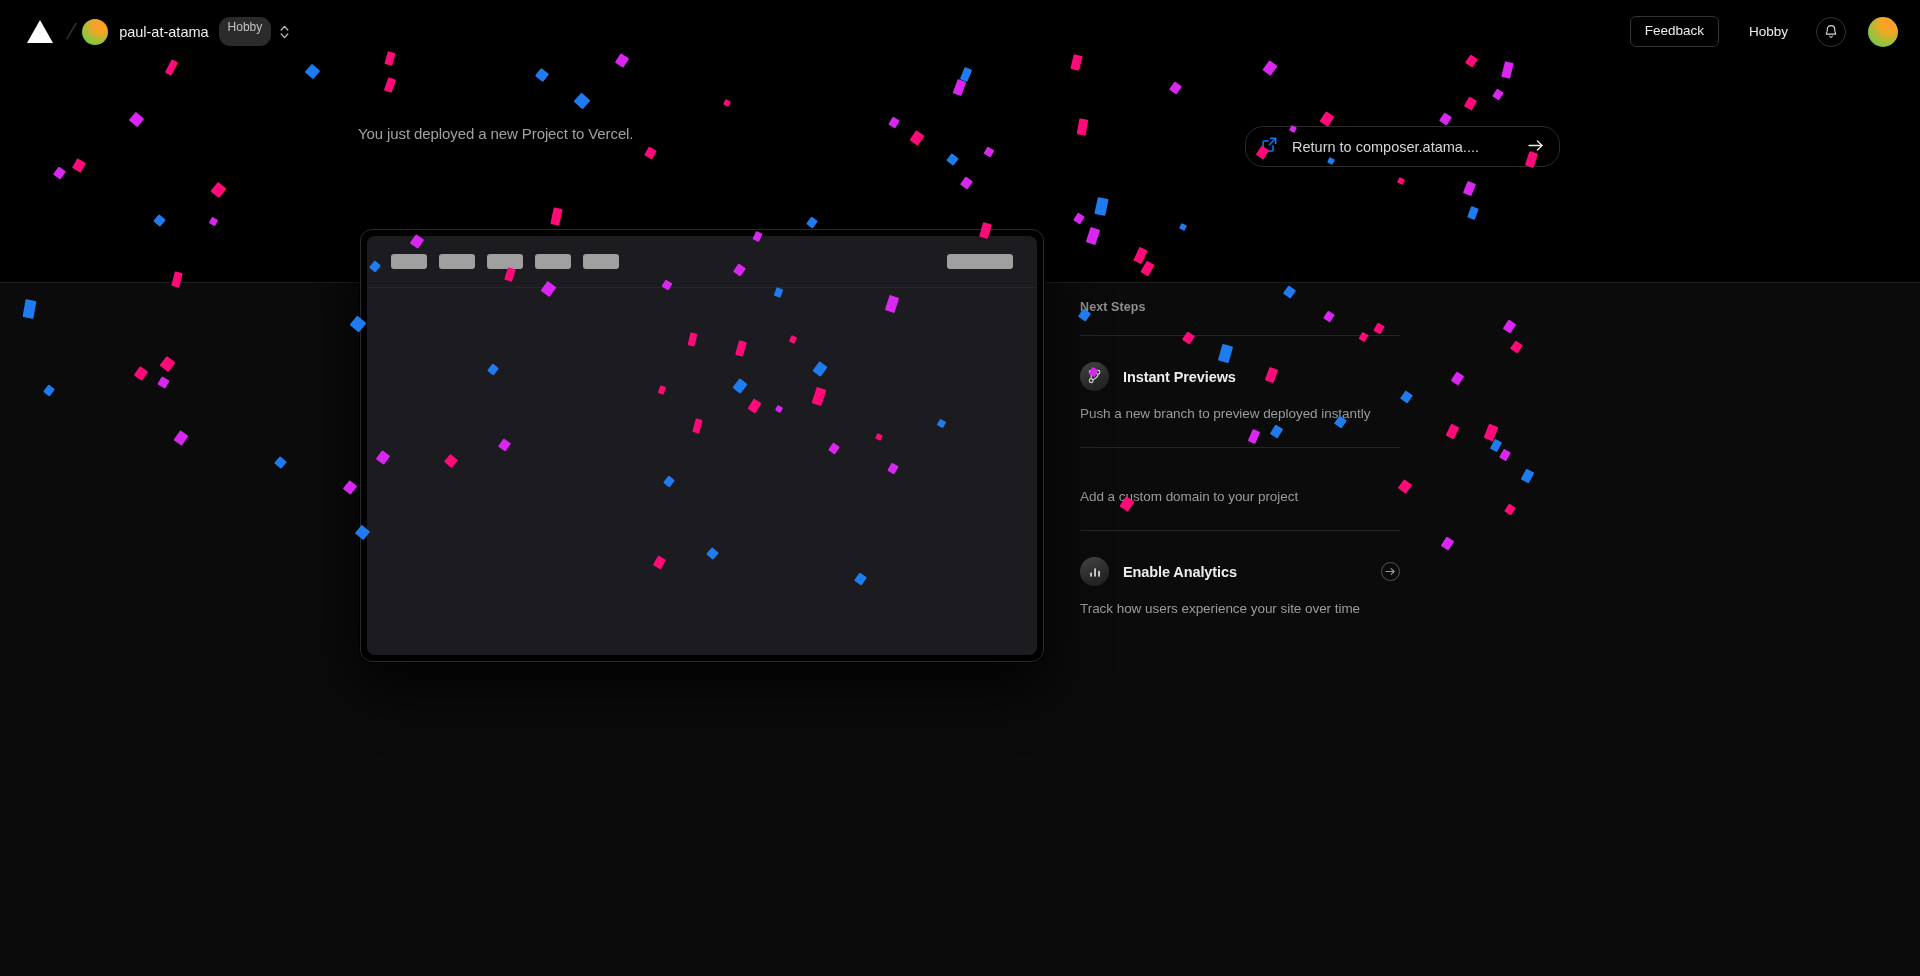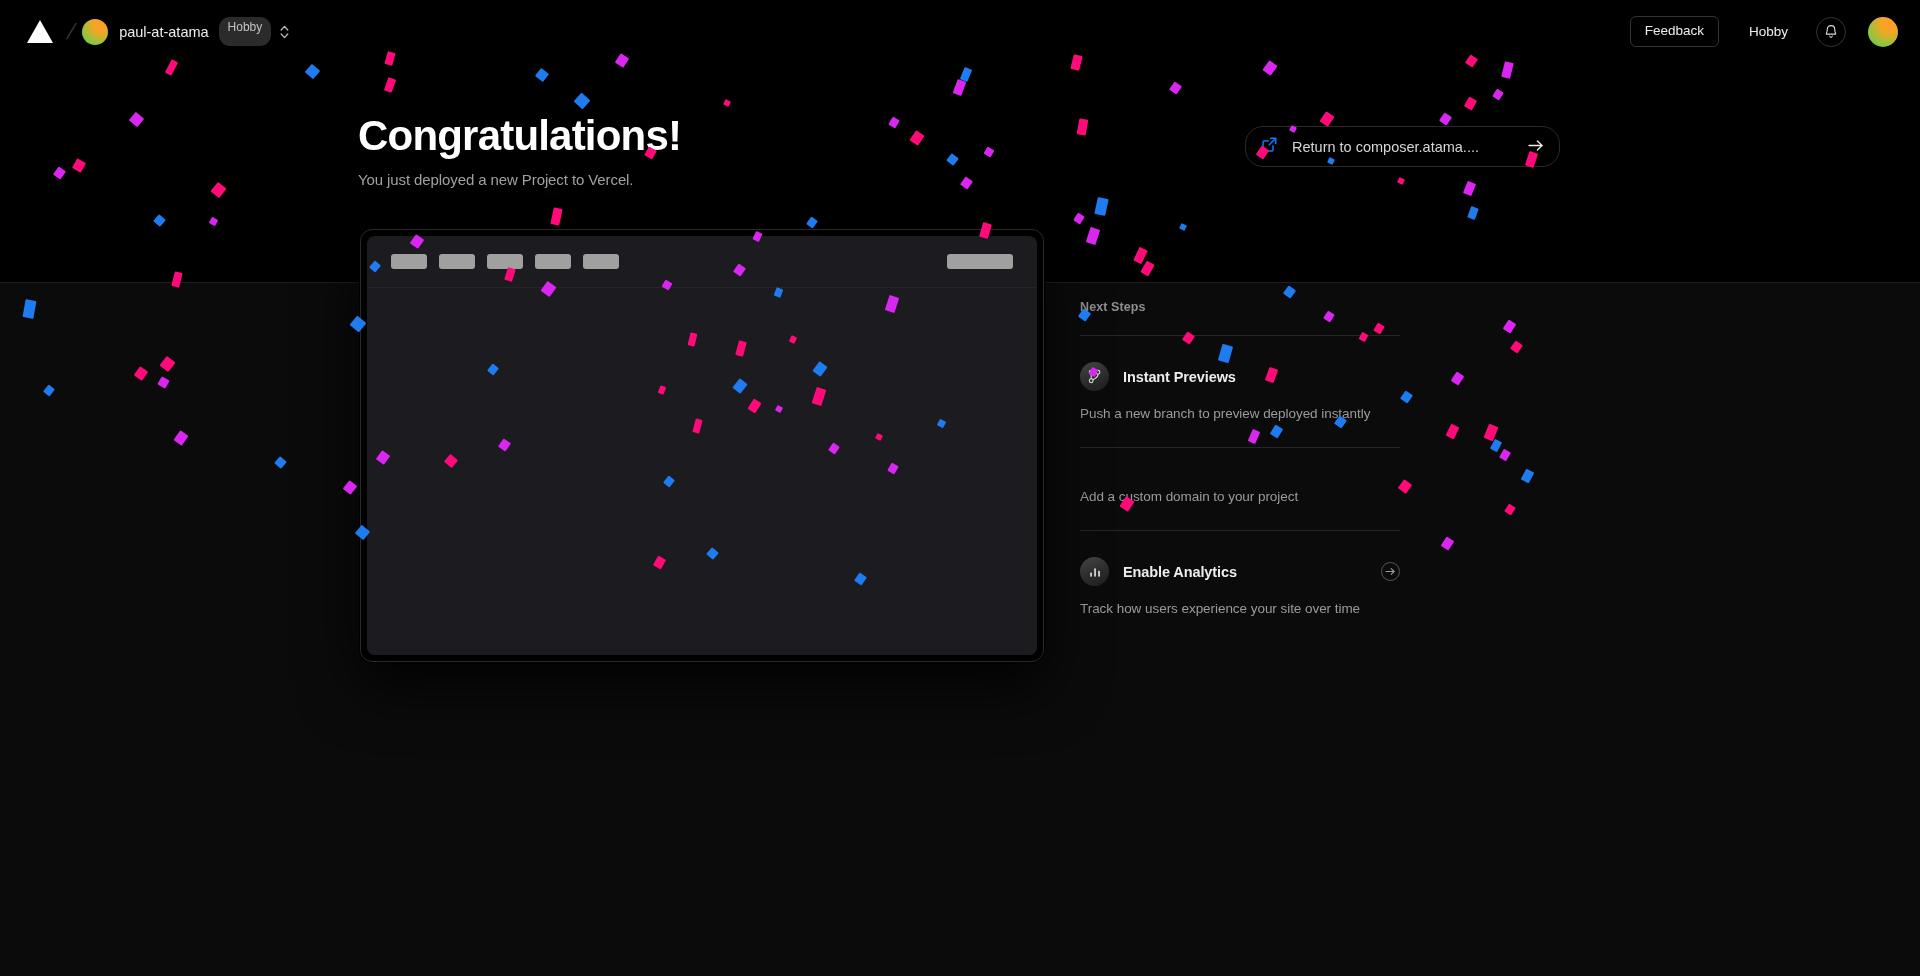--- a/index.html
+++ b/index.html
@@ -185,21 +185,20 @@
         <svg width="14" height="15" viewBox="0 0 14 15">
           <path d="M7 1.6 C4.7 1.6 3.3 3.1 3.3 5.2 C3.3 8.2 2.3 9.4 2.3 10.1 L11.7 10.1 C11.7 9.4 10.7 8.2 10.7 5.2 C10.7 3.1 9.3 1.6 7 1.6 Z" stroke="#d8d8d8" stroke-width="1.1" fill="none" stroke-linejoin="round"></path>
           <path d="M5.7 12 C5.9 12.9 6.4 13.4 7 13.4 C7.6 13.4 8.1 12.9 8.3 12" stroke="#d8d8d8" stroke-width="1.1" fill="none" stroke-linecap="round"></path>
         </svg>
       </span>
       <span class="avatar-lg"></span>
     </div>
   </div>
 
   <div class="hero-text">
-    <div class="hero-title">Congratulations!</div>
     <div class="hero-sub">You just deployed a new Project to Vercel.</div>
   </div>
 
   <div class="return-btn">
     <span>
       <svg width="17" height="17" viewBox="0 0 17 17">
         <path d="M9.6 2.3 H14.7 V7.4" stroke="#0a7cff" stroke-width="1.5" fill="none" stroke-linecap="round" stroke-linejoin="round"></path>
         <path d="M14.5 2.5 L8.3 8.7" stroke="#0a7cff" stroke-width="1.5" fill="none" stroke-linecap="round"></path>
         <path d="M12 9.8 V14 A0.9 0.9 0 0 1 11.1 14.9 H3 A0.9 0.9 0 0 1 2.1 14 V5.9 A0.9 0.9 0 0 1 3 5 H7.2" stroke="#0a7cff" stroke-width="1.5" fill="none" stroke-linecap="round" stroke-linejoin="round"></path>
       </svg>

